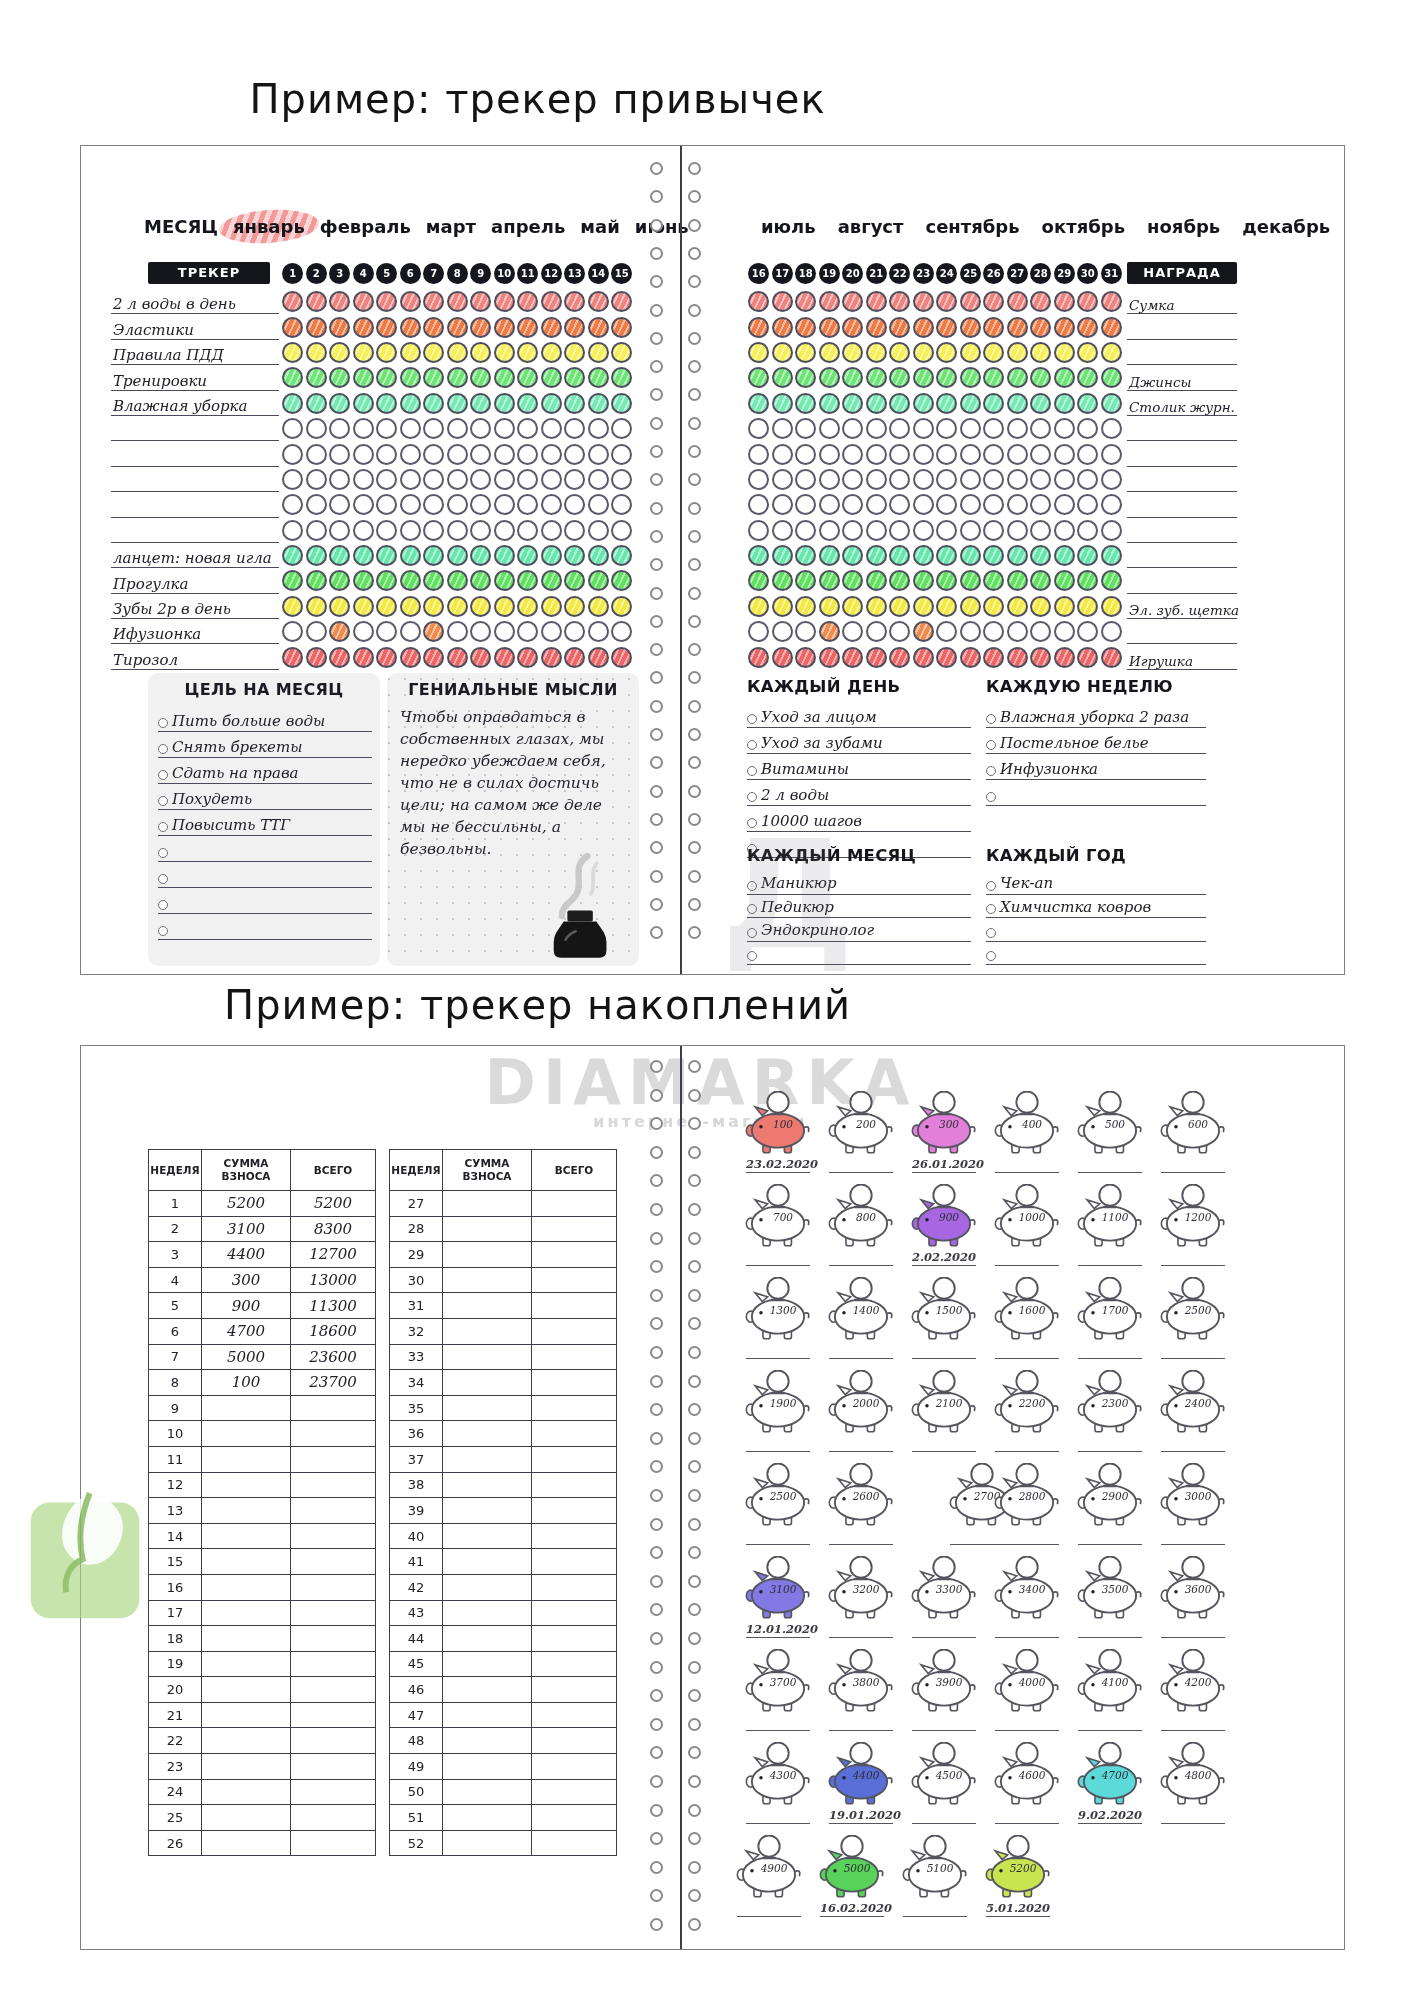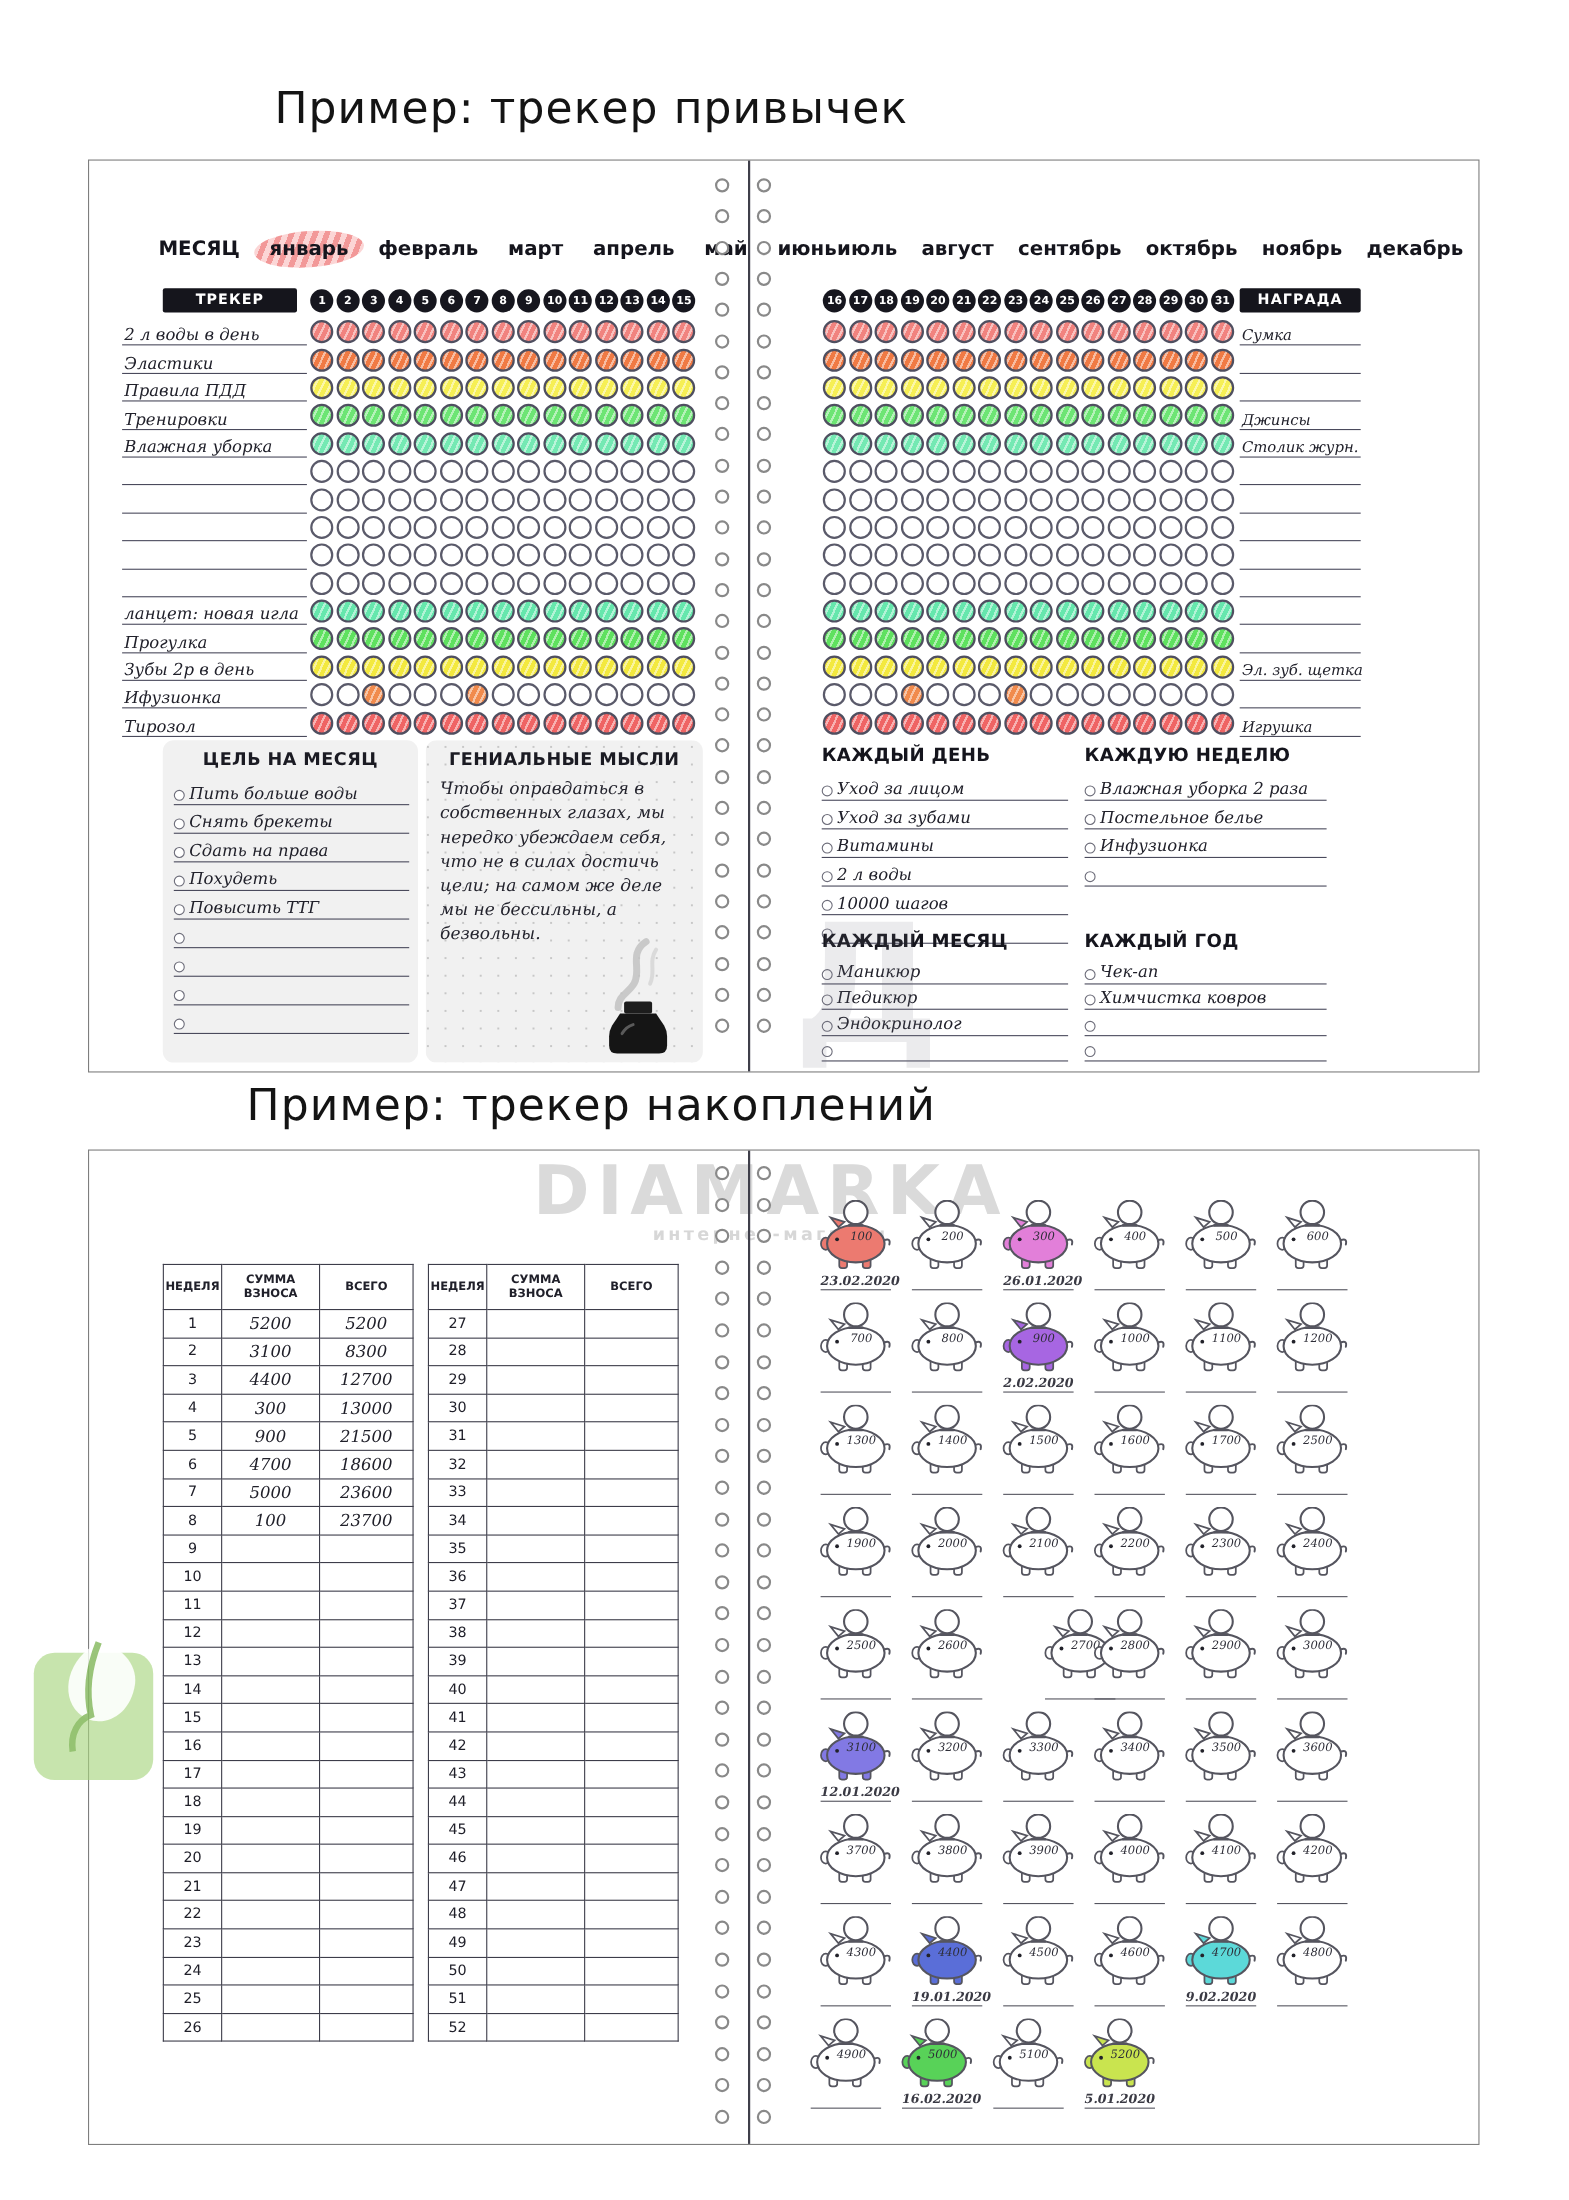--- a/index.html
+++ b/index.html
@@ -8,21 +8,21 @@
   .bigtitle{position:absolute;left:0;width:1075px;text-align:center;
             font:400 40px "DejaVu Sans",sans-serif;color:#141414;letter-spacing:1px;}
   .panel{position:absolute;left:80px;width:1265px;border:1.6px solid #7e7e7e;
          box-sizing:border-box;background:#fff;}
   .pagediv{position:absolute;left:599px;top:0;bottom:0;width:1.6px;background:#3f3f4a;}
   .hole{position:absolute;width:13px;height:13px;border-radius:50%;
         border:2px solid #898989;background:#fff;box-sizing:border-box;}
   
   .monthsrow{position:absolute;display:flex;align-items:center;
              font:700 18px "DejaVu Sans",sans-serif;color:#15151d;white-space:nowrap;}
-  #months-left{left:63px;top:70px;gap:27px;}
+  #months-left{left:63px;top:70px;gap:15px;}
   #months-right{left:680px;top:70px;gap:22px;}
   .month{position:relative;z-index:0;}
   .month.hl::before{content:"";position:absolute;inset:-6px -14px;z-index:-1;border-radius:50%;
      background:repeating-linear-gradient(115deg,rgba(238,118,118,.75) 0 5px,rgba(249,186,186,.6) 5px 10px);
      transform:rotate(-4deg);}
   .blackbox{position:absolute;background:#15151c;color:#fff;text-align:center;border-radius:2px;
             font:700 13px/22px "DejaVu Sans",sans-serif;letter-spacing:1px;}
   #trekbox{left:67px;top:116px;width:122px;height:22px;}
   #awardbox{left:1046px;top:116px;width:110px;height:22px;}
   .daysrow{position:absolute;top:116px;display:grid;height:22px;align-items:center;justify-items:center;}
@@ -923,21 +923,21 @@
             <td class="c3 val">12700</td>
           </tr>
           <tr>
             <td class="c1">4</td>
             <td class="c2 val">300</td>
             <td class="c3 val">13000</td>
           </tr>
           <tr>
             <td class="c1">5</td>
             <td class="c2 val">900</td>
-            <td class="c3 val">21500</td>
+            <td class="c3 val">11300</td>
           </tr>
           <tr>
             <td class="c1">6</td>
             <td class="c2 val">4700</td>
             <td class="c3 val">18600</td>
           </tr>
           <tr>
             <td class="c1">7</td>
             <td class="c2 val">5000</td>
             <td class="c3 val">23600</td>

